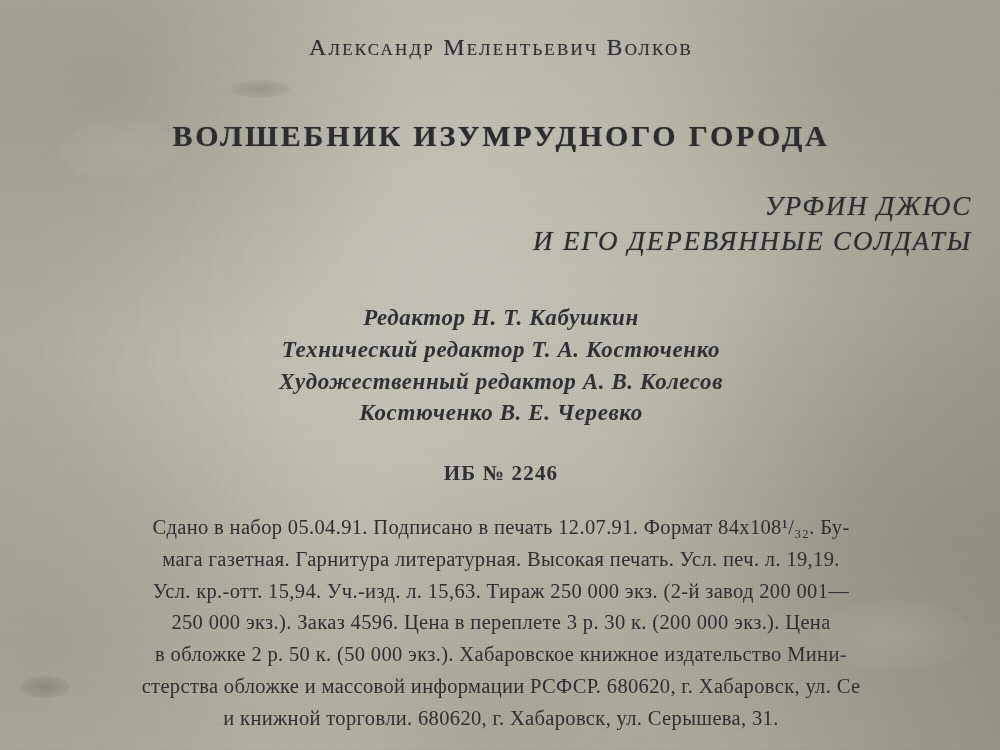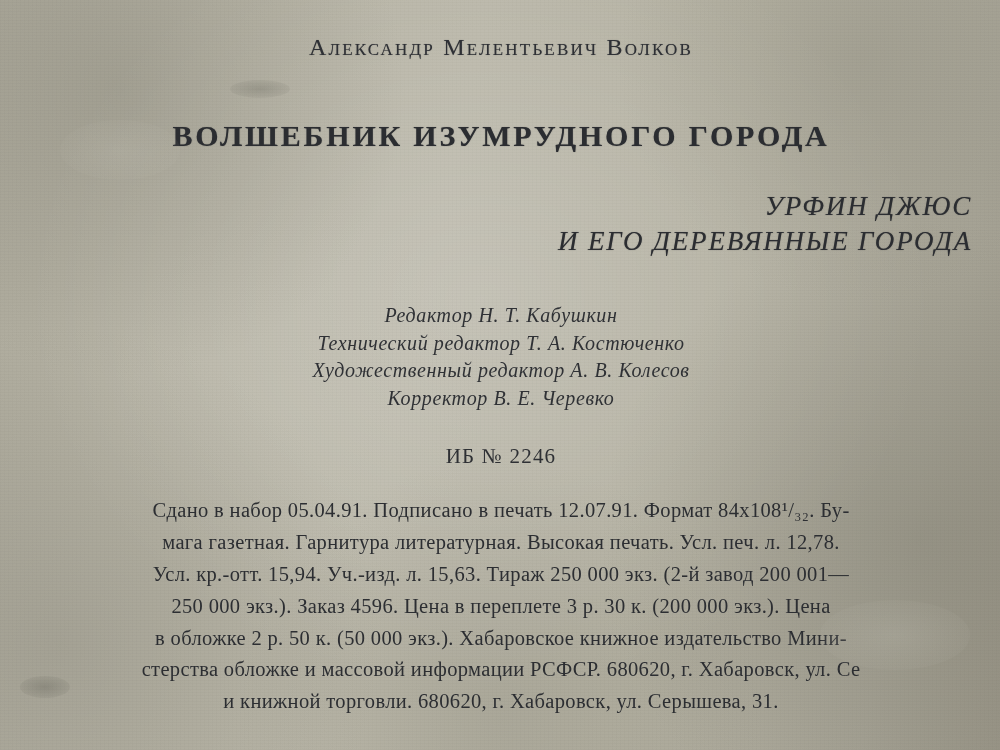--- a/index.html
+++ b/index.html
@@ -87,31 +87,32 @@
     font-weight: 400;
     letter-spacing: 1.8px;
     line-height: 1.28;
     color: #2b2d31;
     text-shadow: 0 0 1px rgba(35,37,40,0.5);
     text-align: right;
   }
 
   .credits {
     margin-top: 44px;
-    font-size: 20px;
+    font-size: 23px;
     font-style: italic;
     line-height: 1.38;
     letter-spacing: 0.6px;
     color: #2f3135;
+    font-weight: bold;
   }
 
   .ib-line {
     margin-top: 32px;
     font-size: 21px;
-    font-weight: 400;
+    font-weight: 700;
     letter-spacing: 1.2px;
     color: #2e3034;
   }
 
   .colophon {
     margin-top: 26px;
     font-size: 20.5px;
     line-height: 1.55;
     letter-spacing: 0.35px;
     text-align: justify;
@@ -147,35 +148,35 @@
   <div class="smudge s2"></div>
 
   <div class="content">
 
     <div class="author">Александр Мелентьевич Волков</div>
 
     <div class="main-title">ВОЛШЕБНИК ИЗУМРУДНОГО ГОРОДА</div>
 
     <div class="subtitle">
       <div>УРФИН ДЖЮС</div>
-      <div>И ЕГО ДЕРЕВЯННЫЕ ГОРОДА</div>
+      <div>И ЕГО ДЕРЕВЯННЫЕ СОЛДАТЫ</div>
     </div>
 
     <div class="credits">
       <div>Редактор Н. Т. Кабушкин</div>
       <div>Технический редактор Т. А. Костюченко</div>
       <div>Художественный редактор А. В. Колесов</div>
-      <div>Корректор В. Е. Черевко</div>
+      <div>Костюченко В. Е. Черевко</div>
     </div>
 
     <div class="ib-line">ИБ № 2246</div>
 
     <div class="colophon">
       <span class="ln">Сдано в набор 05.04.91. Подписано в печать 12.07.91. Формат 84x108¹/₃₂. Бу-</span>
-      <span class="ln">мага газетная. Гарнитура литературная. Высокая печать. Усл. печ. л. 12,78.</span>
+      <span class="ln">мага газетная. Гарнитура литературная. Высокая печать. Усл. печ. л. 19,19.</span>
       <span class="ln">Усл. кр.-отт. 15,94. Уч.-изд. л. 15,63. Тираж 250 000 экз. (2-й завод 200 001—</span>
       <span class="ln">250 000 экз.). Заказ 4596. Цена в переплете 3 р. 30 к. (200 000 экз.). Цена</span>
       <span class="ln">в обложке 2 р. 50 к. (50 000 экз.). Хабаровское книжное издательство Мини-</span>
       <span class="ln">стерства обложке и массовой информации РСФСР. 680620, г. Хабаровск, ул. Се</span>
       <span class="ln">и книжной торговли. 680620, г. Хабаровск, ул. Серышева, 31.</span>
     </div>
 
   </div>
 </div>
 

